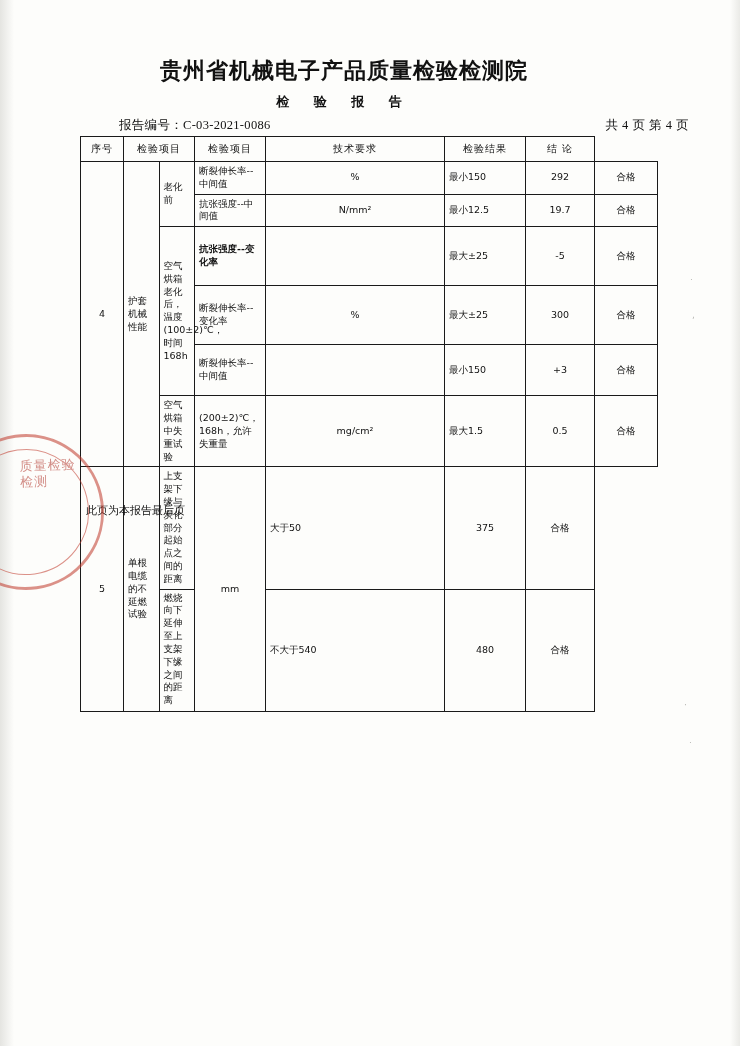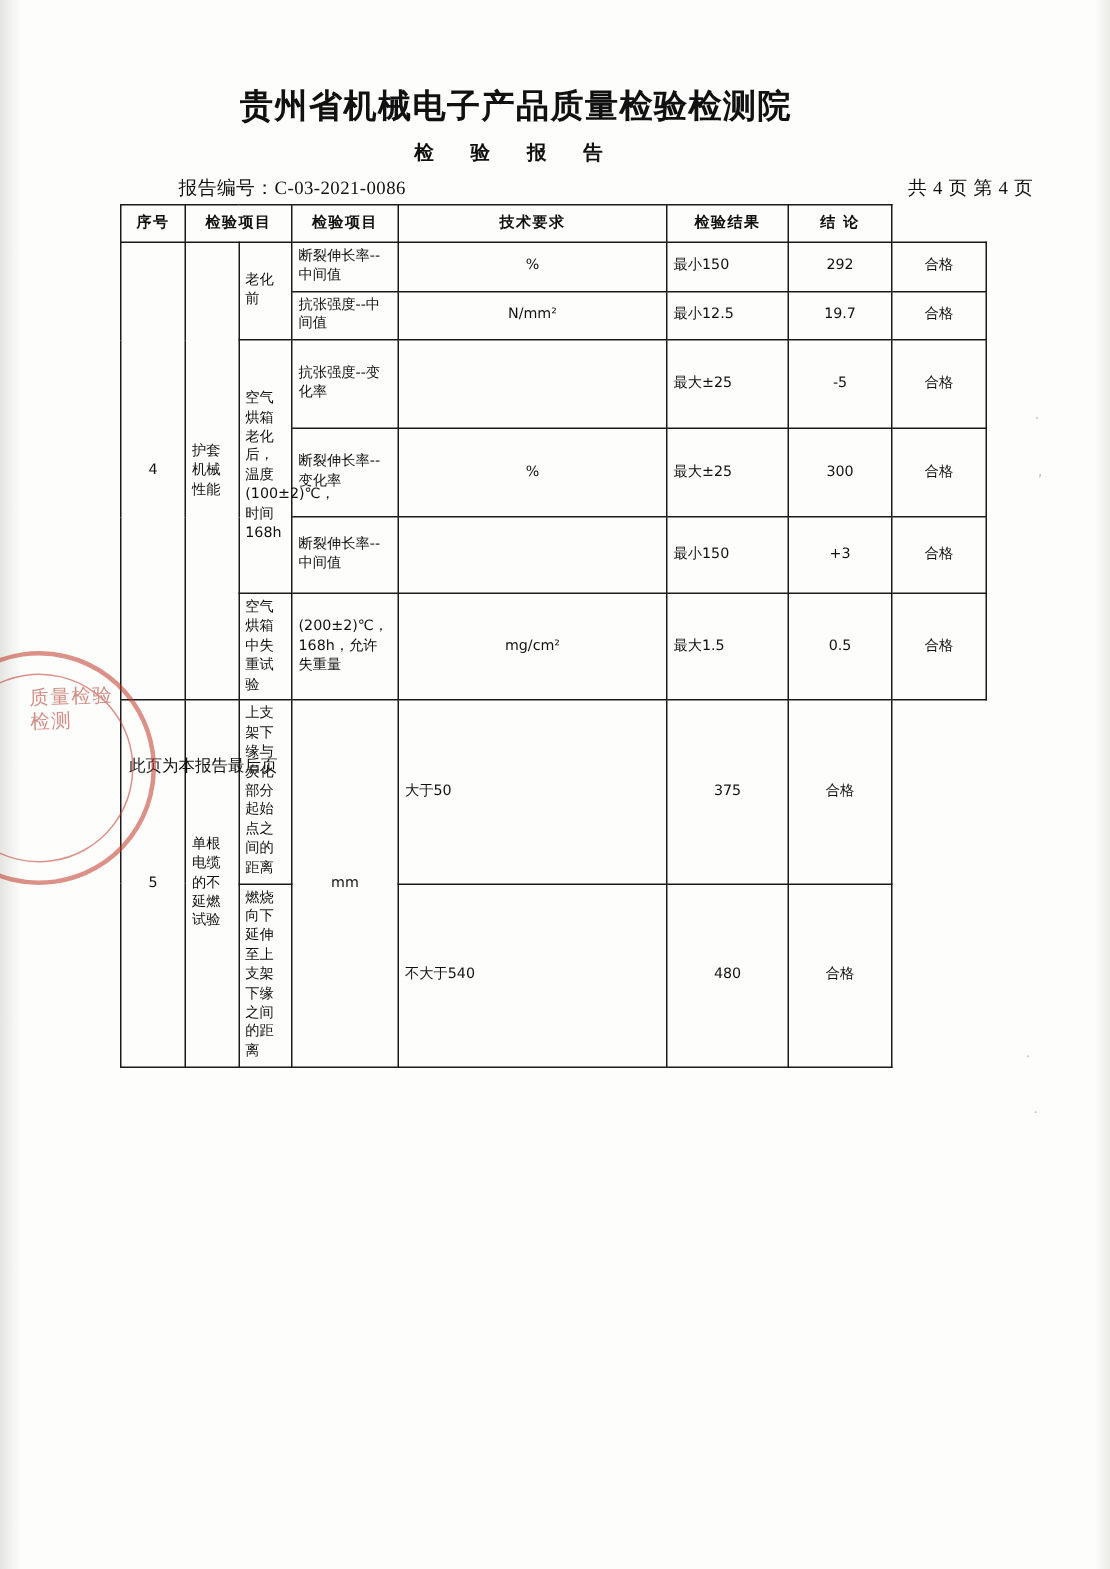--- a/index.html
+++ b/index.html
@@ -88,21 +88,21 @@
   table.report th,
   table.report td {
     border: 1px solid #1a1a1a;
     font-size: 9.5px;
     line-height: 1.35;
     padding: 3px 4px;
     vertical-align: middle;
     font-family: "DejaVu Sans", "Liberation Sans", sans-serif;
   }
   table.report thead th {
-    font-weight: bold;
+    font-weight: normal;
     height: 18px;
     font-size: 10px;
     letter-spacing: 1px;
     margin-left: 13px;
   }
   .c-seq   { width: 34px;  text-align: center; }
   .c-item  { width: 62px;  }
   .c-sub   { width: 118px; }
   .c-unit  { width: 62px;  text-align: center; }
   .c-req   { width: 170px; }
@@ -206,21 +206,21 @@
       <tr>
         <td class="c-sub leftpad">抗张强度--中间值</td>
         <td class="c-unit">N/mm²</td>
         <td class="c-req leftpad">最小12.5</td>
         <td class="c-res">19.7</td>
         <td class="c-conc">合格</td>
       </tr>
 
       <tr>
         <td class="c-sub groupname" rowspan="3">空气烘箱老化后，温度(100±2)℃，时间168h</td>
-        <td class="c-sub leftpad" style="height:52px;">抗张强度--变化率</td>
+        <td class="c-sub leftpad" style="height:52px;font-weight:bold;">抗张强度--变化率</td>
         <td class="c-unit"></td>
         <td class="c-req leftpad">最大±25</td>
         <td class="c-res">-5</td>
         <td class="c-conc">合格</td>
       </tr>
       <tr>
         <td class="c-sub leftpad" style="height:52px;">断裂伸长率--变化率</td>
         <td class="c-unit">%</td>
         <td class="c-req leftpad">最大±25</td>
         <td class="c-res">300</td>

